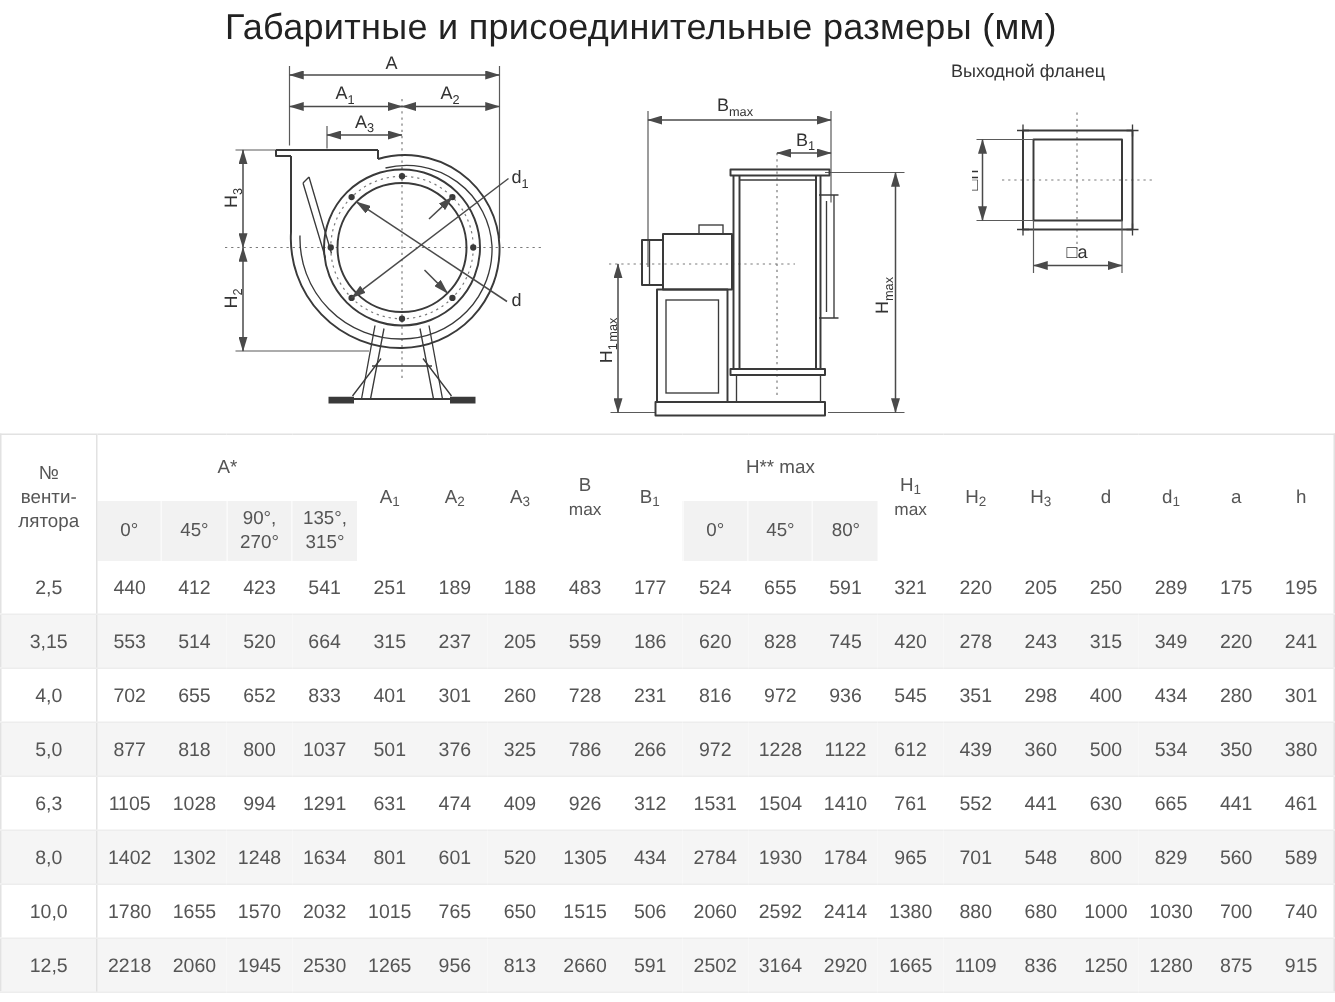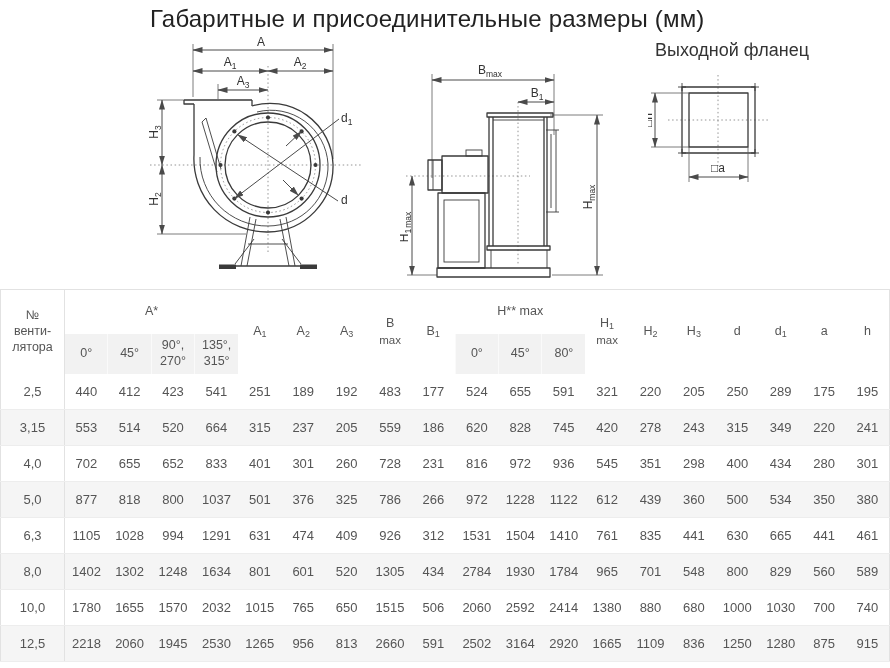--- a/index.html
+++ b/index.html
@@ -4,21 +4,21 @@
 <style>
   html,body{margin:0;padding:0;}
   body{
     width:890px;height:668px;background:#ffffff;position:relative;overflow:hidden;
     font-family:"Liberation Sans", sans-serif;color:#4f4f4f;
   }
   .page-title{
     position:absolute;left:150px;top:5px;font-size:24px;color:#222;letter-spacing:.2px;
   }
   .flange-title{
-    position:absolute;left:655px;top:40px;font-size:18px;color:#333;
+    position:absolute;left:634px;top:40px;font-size:12px;color:#333;
   }
   .drawing{position:absolute;}
   #dw-left{left:148px;top:33px;}
   #dw-mid{left:400px;top:50px;}
   #dw-flange{left:648px;top:35px;}
 
   
   .ol{stroke:#3a3a3a;stroke-width:1.3;fill:none;stroke-linejoin:round;}
   .thin{stroke:#3a3a3a;stroke-width:.9;fill:none;}
   .dl{stroke:#4a4a4a;stroke-width:1;fill:none;}
@@ -272,21 +272,21 @@
   </thead>
   <tbody>
       <tr>
         <td class="fan-b">2,5</td>
         <td>440</td>
         <td>412</td>
         <td>423</td>
         <td>541</td>
         <td>251</td>
         <td>189</td>
-        <td>192</td>
+        <td>188</td>
         <td>483</td>
         <td>177</td>
         <td>524</td>
         <td>655</td>
         <td>591</td>
         <td>321</td>
         <td>220</td>
         <td>205</td>
         <td>250</td>
         <td>289</td>
@@ -367,21 +367,21 @@
         <td>1291</td>
         <td>631</td>
         <td>474</td>
         <td>409</td>
         <td>926</td>
         <td>312</td>
         <td>1531</td>
         <td>1504</td>
         <td>1410</td>
         <td>761</td>
-        <td>835</td>
+        <td>552</td>
         <td>441</td>
         <td>630</td>
         <td>665</td>
         <td>441</td>
         <td>461</td>
       </tr>
       <tr>
         <td class="fan-b">8,0</td>
         <td>1402</td>
         <td>1302</td>

